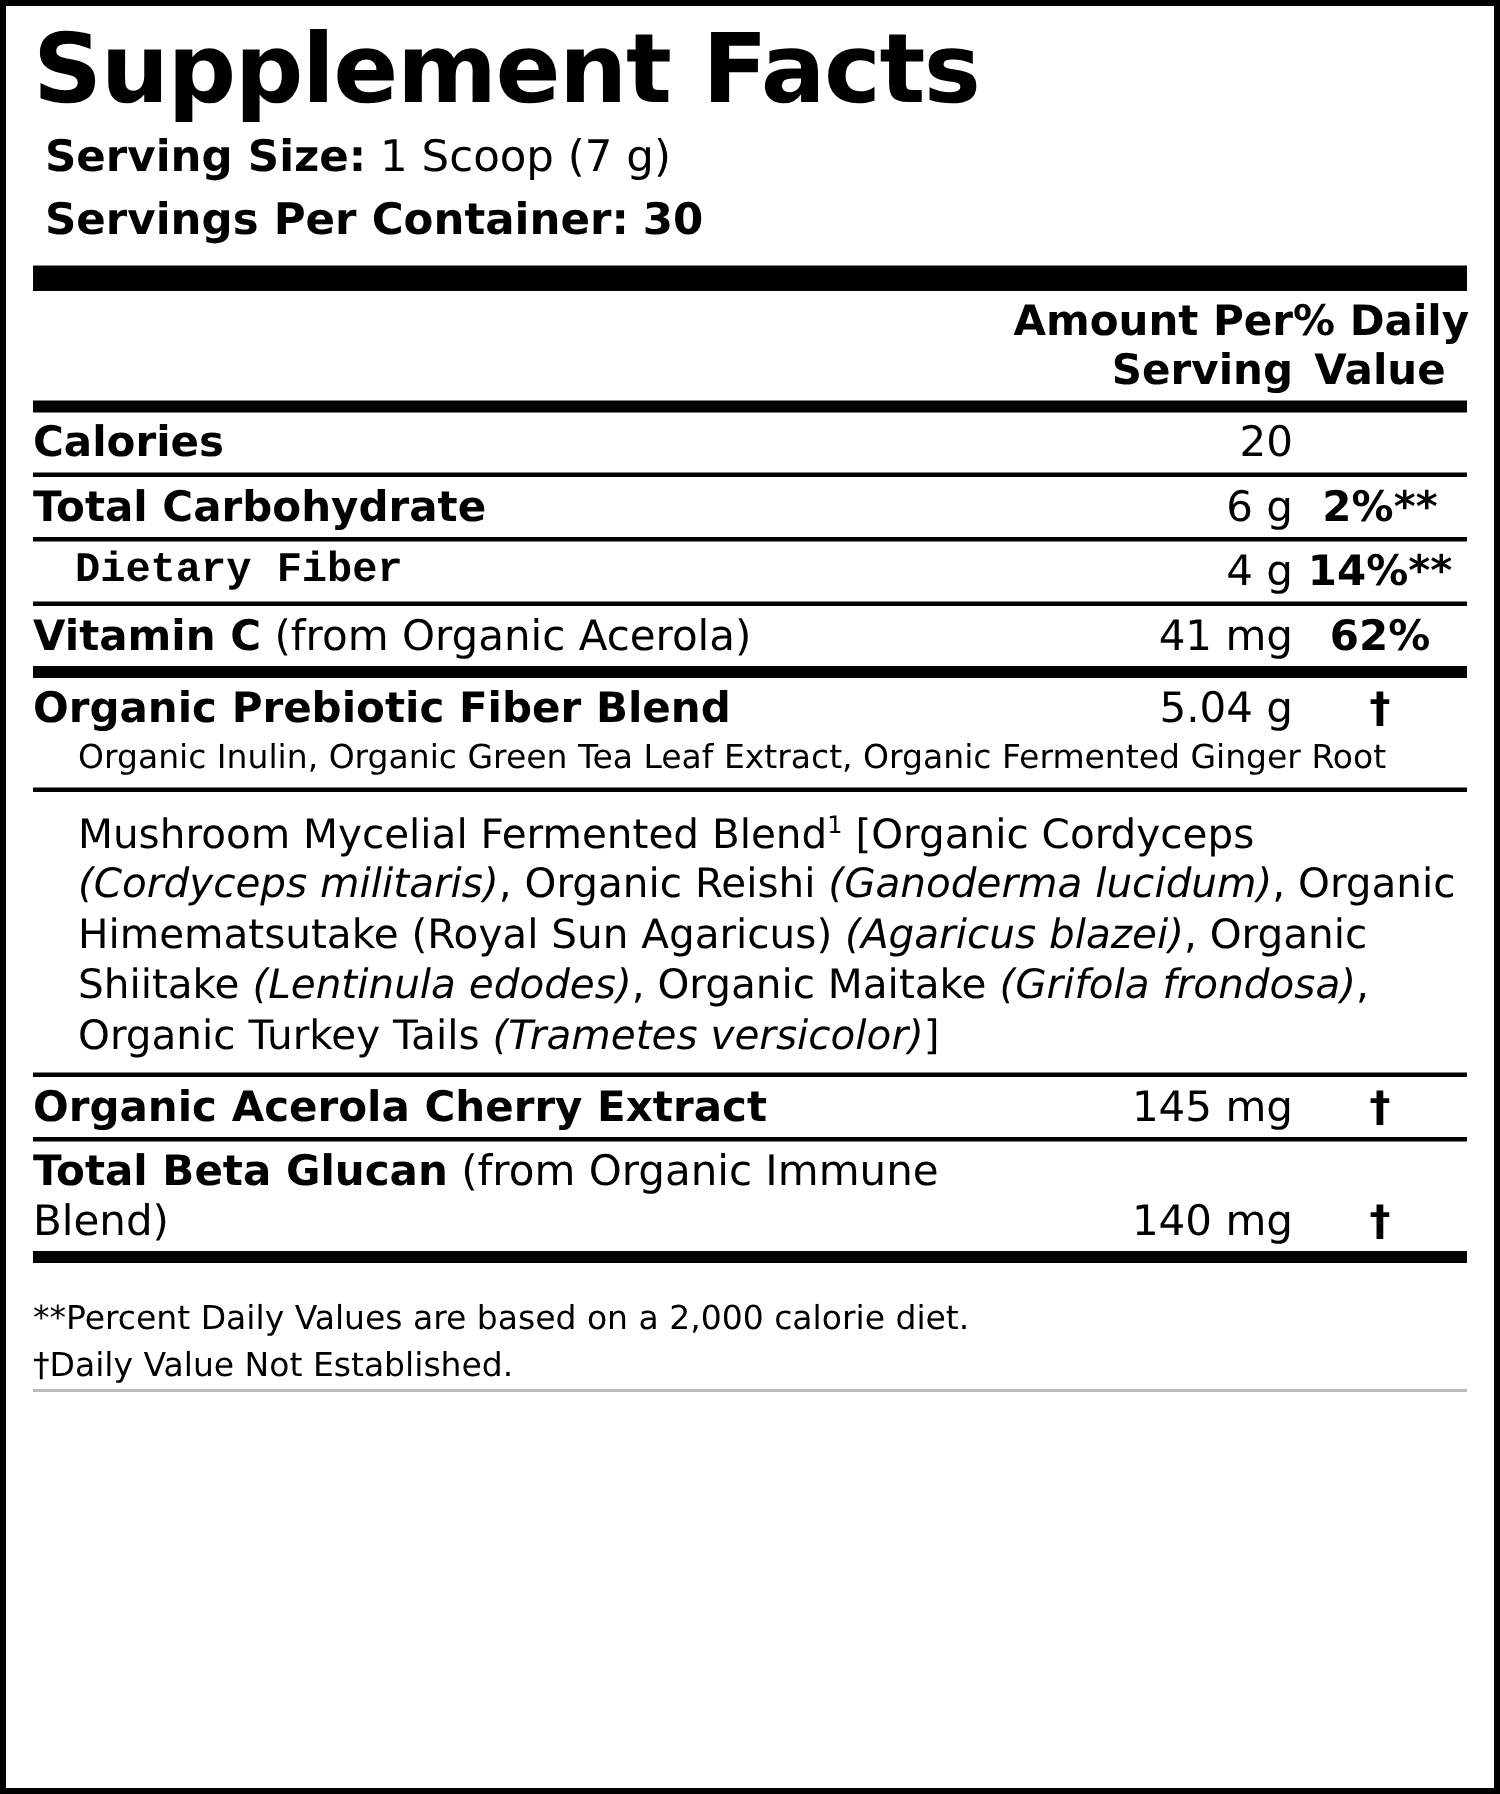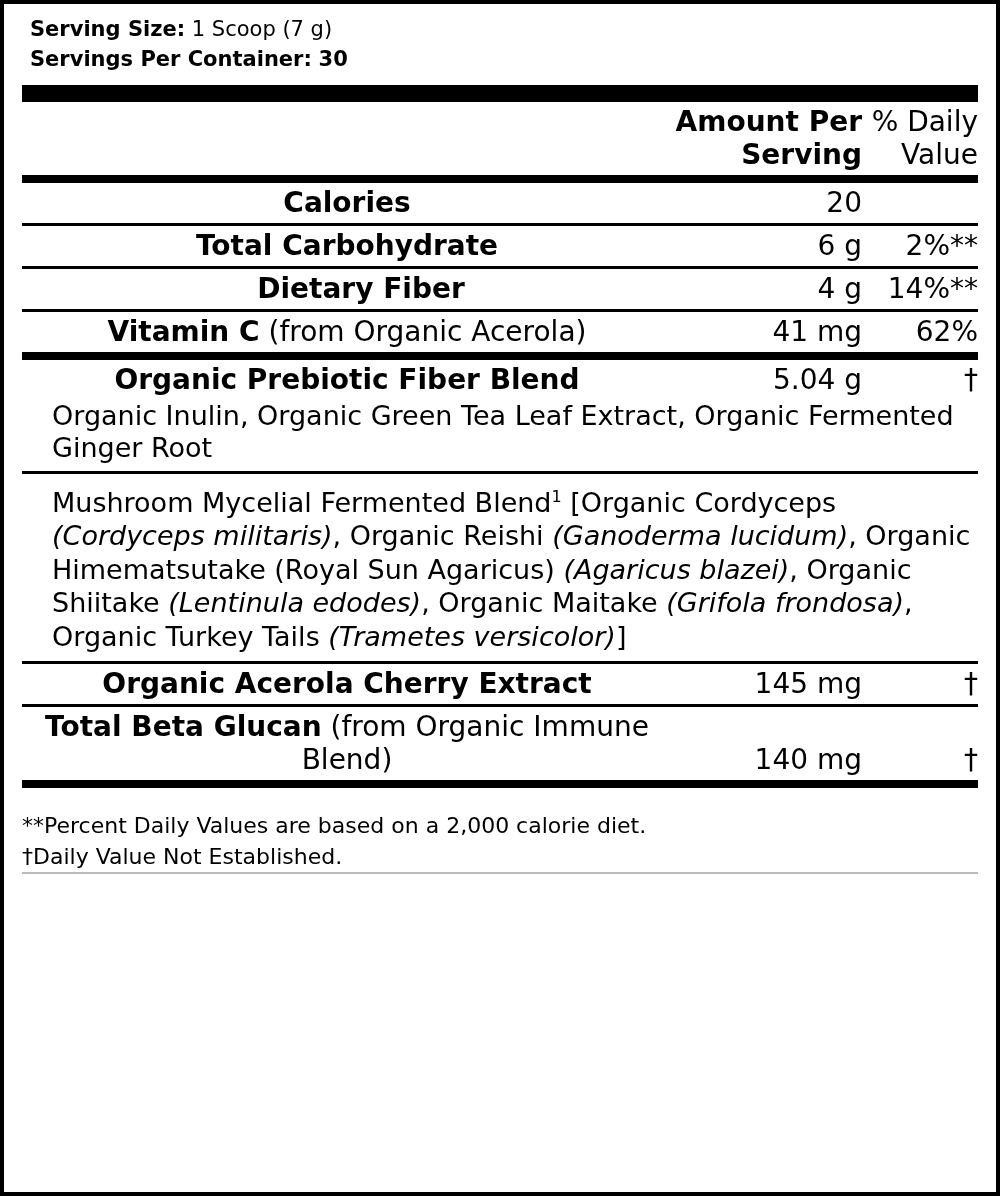--- a/index.html
+++ b/index.html
@@ -23,21 +23,21 @@
   }
   .title {
     font-size: 64px;
     font-weight: bold;
     letter-spacing: -1px;
     line-height: 1.05;
     margin: 0 0 2px 0;
     white-space: nowrap;
   }
   .serving-line {
-    font-size: 21px;
+    font-size: 29px;
     line-height: 1.45;
     margin-left: 8px;
   }
   .serving-line .lbl {
     font-weight: bold;
   }
   .rule-thick {
     height: 17px;
     background: #000;
     margin: 10px 0 0 0;
@@ -61,27 +61,27 @@
     width: 100%;
     border-collapse: collapse;
     table-layout: fixed;
   }
   table.facts td {
     vertical-align: bottom;
     padding: 3px 0 4px 0;
     font-size: 28px;
     line-height: 1.18;
   }
-  td.c-name { width: auto; text-align: center; }
+  td.c-name { width: auto; text-align: left; }
   td.c-amt  { width: 190px; text-align: right; white-space: nowrap; }
-  td.c-dv   { width: 116px; text-align: right; white-space: nowrap; font-weight: normal; margin-top: 15px; }
+  td.c-dv   { width: 116px; text-align: center; white-space: nowrap; font-weight: bold; margin-top: 15px; }
   .bold { font-weight: bold; }
-  .indent { padding-left: 28px !important; }
+  .indent { padding-left: 28px !important; font-family: Liberation Mono, monospace; }
   .sub-desc {
-    font-size: 27px;
+    font-size: 22px;
     line-height: 1.2;
     padding: 0 0 6px 30px;
   }
   .blend-desc {
     font-size: 27px;
     line-height: 1.24;
     padding: 12px 0 8px 30px;
   }
   .blend-desc em { font-style: italic; }
   sup {
@@ -101,20 +101,21 @@
     padding-top: 4px;
   }
   .other .sup-mark { font-size: 17px; vertical-align: super; line-height: 0; }
   .dagger { font-weight: normal; font-size: 30px; }
 </style>
 </head>
 <body>
 
 <div class="panel">
 
+  <div class="title">Supplement Facts</div>
 
   <div class="serving-line">
     <span class="lbl">Serving Size:</span>
     <span>1 Scoop (7 g)</span>
   </div>
   <div class="serving-line">
     <span class="lbl">Servings Per Container:</span>
     <span class="lbl">30</span>
   </div>
 

